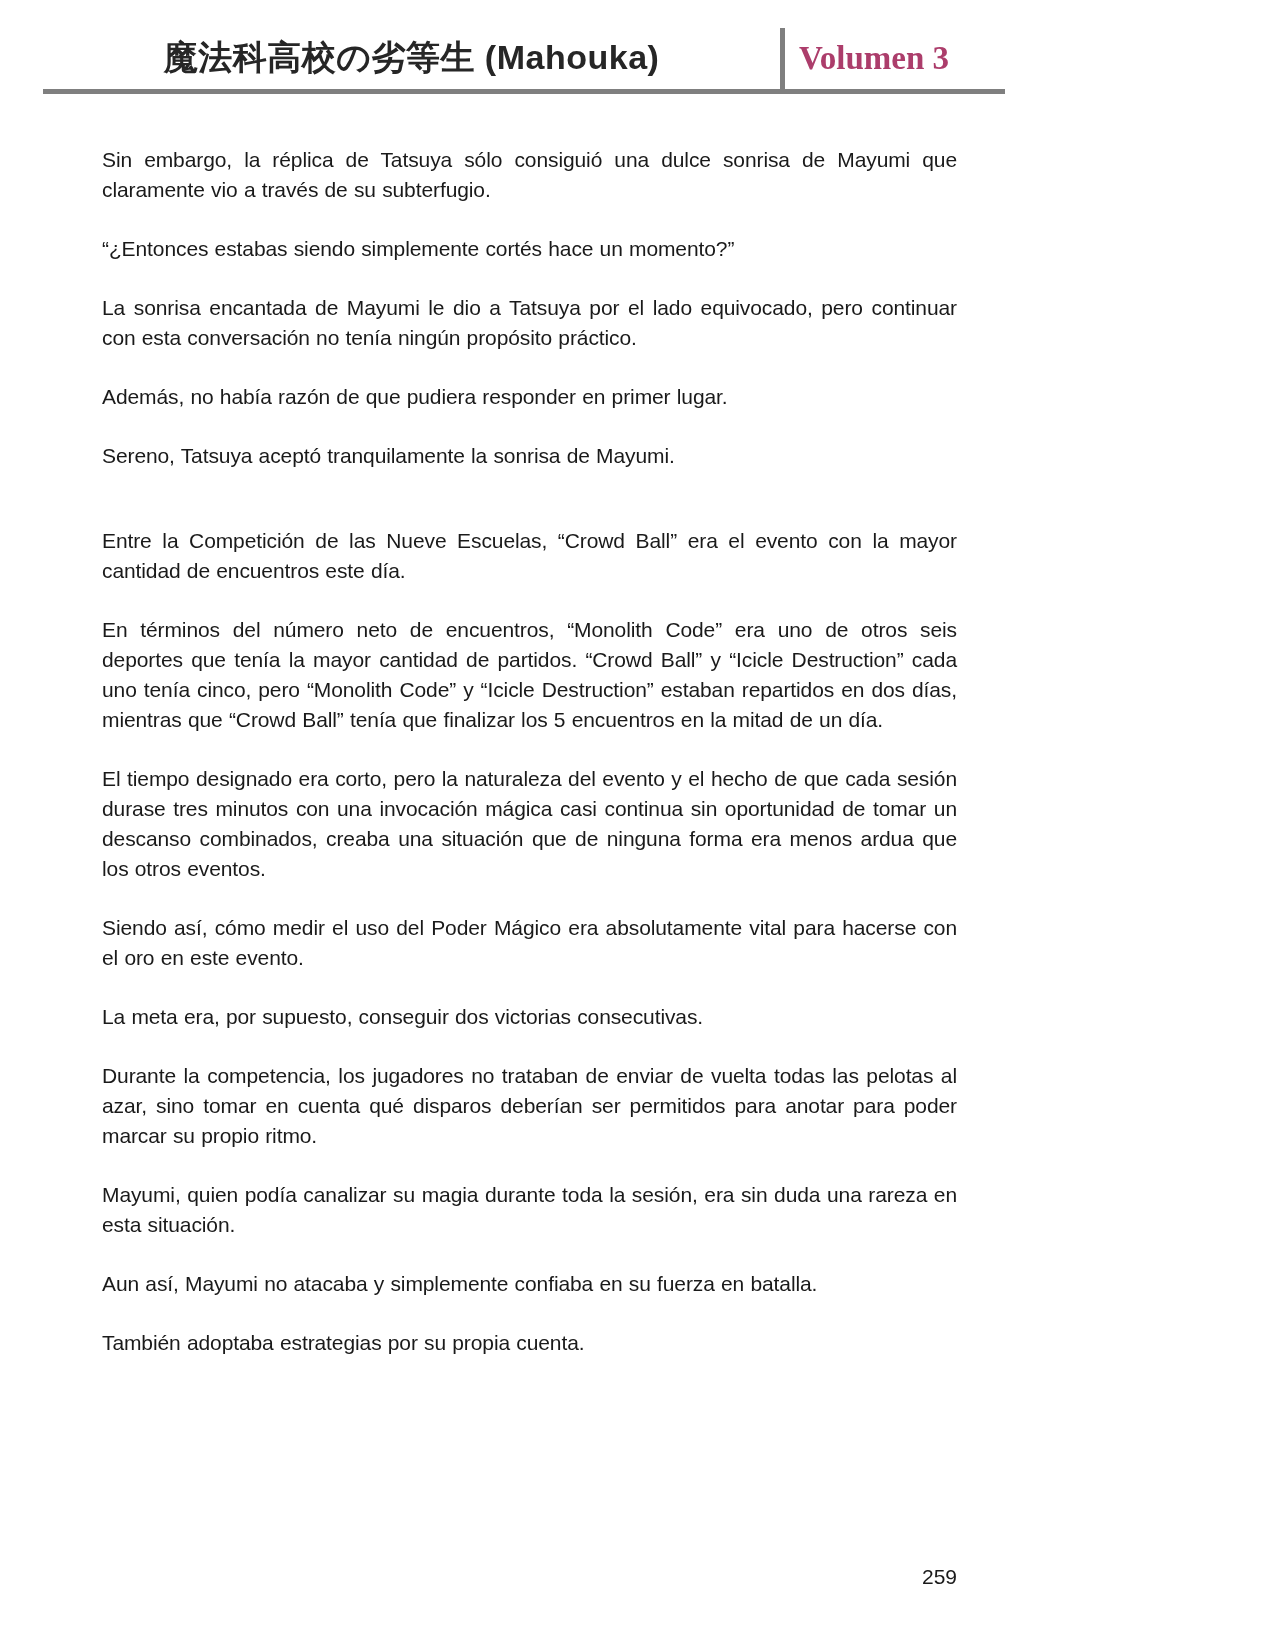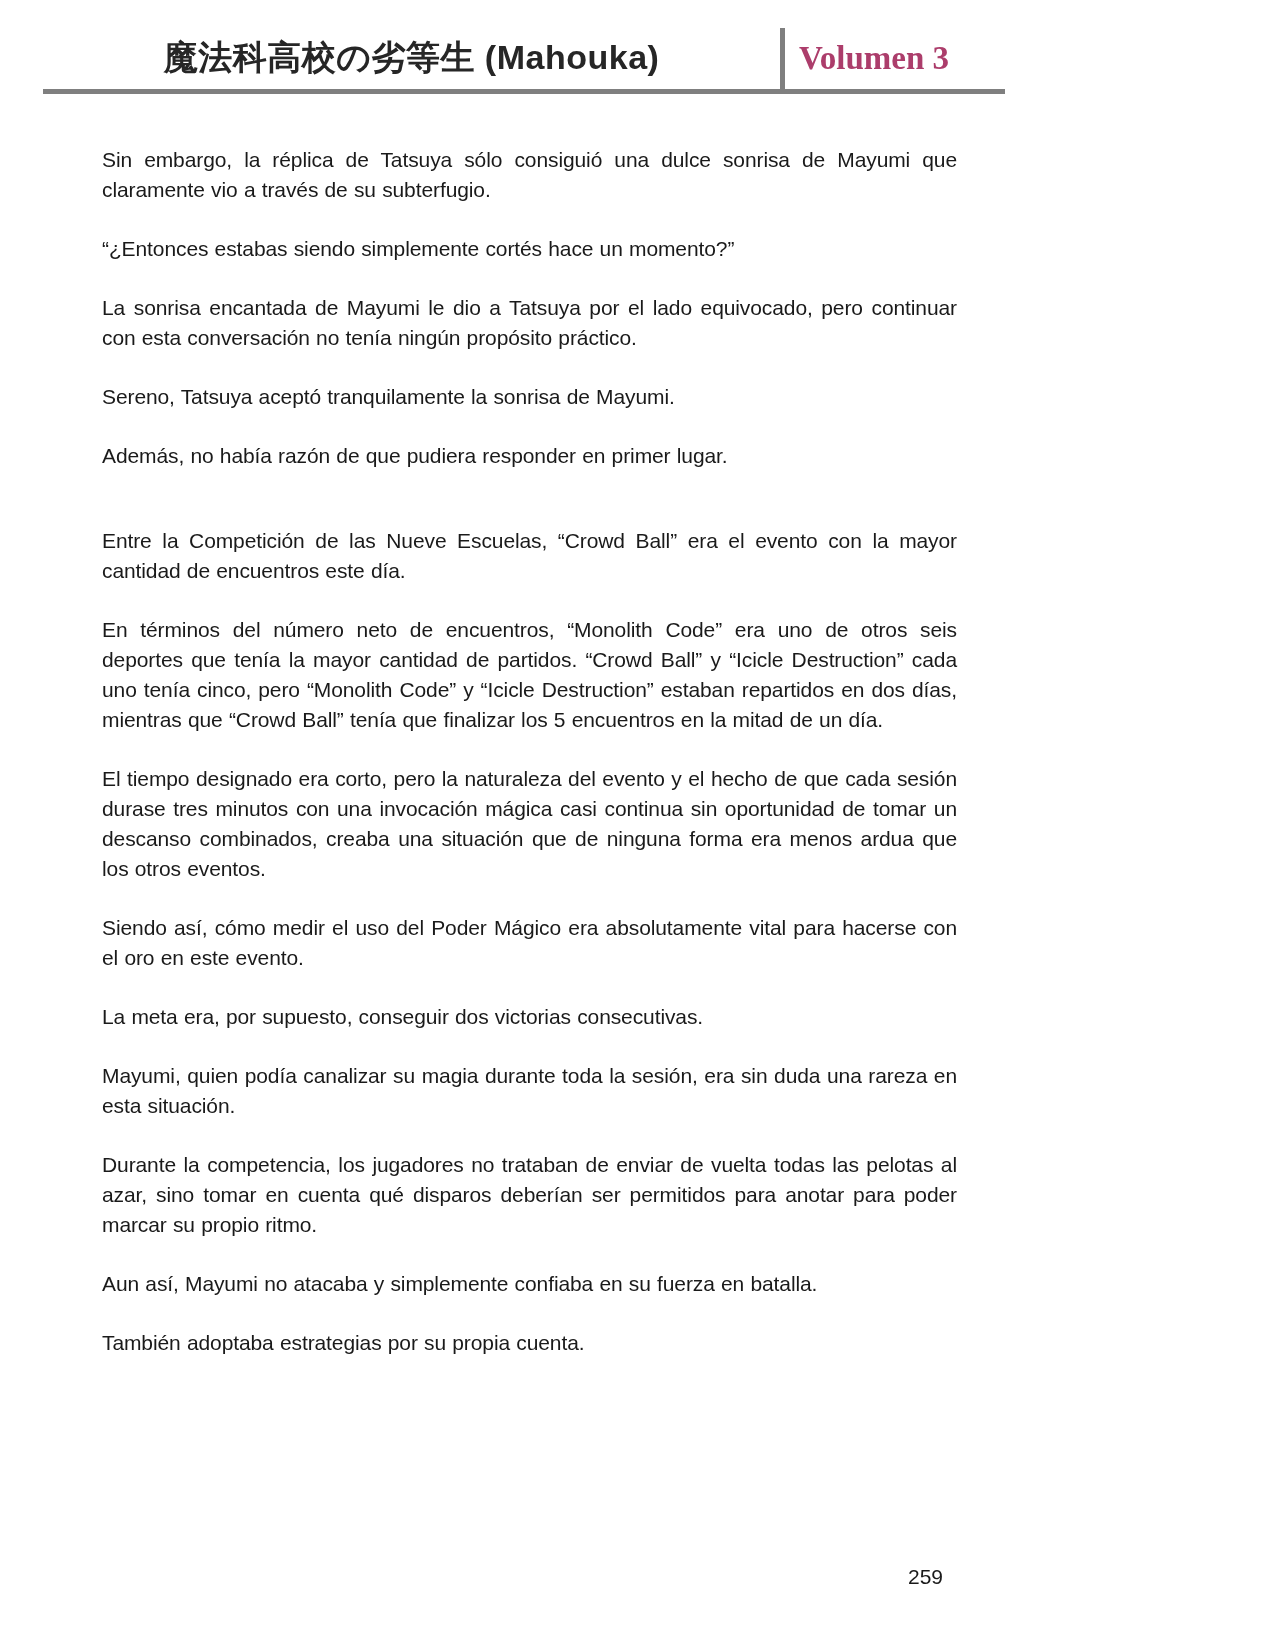--- a/index.html
+++ b/index.html
@@ -30,21 +30,21 @@
   }
   .page-body{
     position:absolute;left:90px;right:95px;top:145px;
   }
   .para{
     margin:0 0 29px 12px;font-size:21px;line-height:30px;text-align:justify;
     letter-spacing:-0.1px;word-spacing:0.5px;
   }
   .scene-break{height:26px;}
   .page-number{
-    position:absolute;right:109px;top:1564px;font-size:21px;line-height:26px;
+    position:absolute;right:95px;top:1564px;font-size:21px;line-height:26px;
   }
 </style>
 </head>
 <body>
 
 <div class="page">
 
   <header class="page-header">
     <div class="header-title-area">
       <span class="header-title">魔法科高校の劣等生 (Mahouka)</span>
@@ -53,29 +53,29 @@
     <div class="header-volume-area">
       <span class="header-volume">Volumen 3</span>
     </div>
   </header>
 
   <main class="page-body">
 
   <p class="para">Sin embargo, la réplica de Tatsuya sólo consiguió una dulce sonrisa de Mayumi que claramente vio a través de su subterfugio.</p>
       <p class="para">“¿Entonces estabas siendo simplemente cortés hace un momento?”</p>
       <p class="para">La sonrisa encantada de Mayumi le dio a Tatsuya por el lado equivocado, pero continuar con esta conversación no tenía ningún propósito práctico.</p>
+      <p class="para">Además, no había razón de que pudiera responder en primer lugar.</p>
       <p class="para">Sereno, Tatsuya aceptó tranquilamente la sonrisa de Mayumi.</p>
-      <p class="para">Además, no había razón de que pudiera responder en primer lugar.</p>
       <div class="scene-break"></div>
       <p class="para">Entre la Competición de las Nueve Escuelas, “Crowd Ball” era el evento con la mayor cantidad de encuentros este día.</p>
       <p class="para">En términos del número neto de encuentros, “Monolith Code” era uno de otros seis deportes que tenía la mayor cantidad de partidos. “Crowd Ball” y “Icicle Destruction” cada uno tenía cinco, pero “Monolith Code” y “Icicle Destruction” estaban repartidos en dos días, mientras que “Crowd Ball” tenía que finalizar los 5 encuentros en la mitad de un día.</p>
       <p class="para">El tiempo designado era corto, pero la naturaleza del evento y el hecho de que cada sesión durase tres minutos con una invocación mágica casi continua sin oportunidad de tomar un descanso combinados, creaba una situación que de ninguna forma era menos ardua que los otros eventos.</p>
       <p class="para">Siendo así, cómo medir el uso del Poder Mágico era absolutamente vital para hacerse con el oro en este evento.</p>
       <p class="para">La meta era, por supuesto, conseguir dos victorias consecutivas.</p>
+      <p class="para">Durante la competencia, los jugadores no trataban de enviar de vuelta todas las pelotas al azar, sino tomar en cuenta qué disparos deberían ser permitidos para anotar para poder marcar su propio ritmo.</p>
       <p class="para">Mayumi, quien podía canalizar su magia durante toda la sesión, era sin duda una rareza en esta situación.</p>
-      <p class="para">Durante la competencia, los jugadores no trataban de enviar de vuelta todas las pelotas al azar, sino tomar en cuenta qué disparos deberían ser permitidos para anotar para poder marcar su propio ritmo.</p>
       <p class="para">Aun así, Mayumi no atacaba y simplemente confiaba en su fuerza en batalla.</p>
       <p class="para">También adoptaba estrategias por su propia cuenta.</p>
     </main>
 
   <div class="page-number">259</div>
 
 </div>
 
 </body></html>

